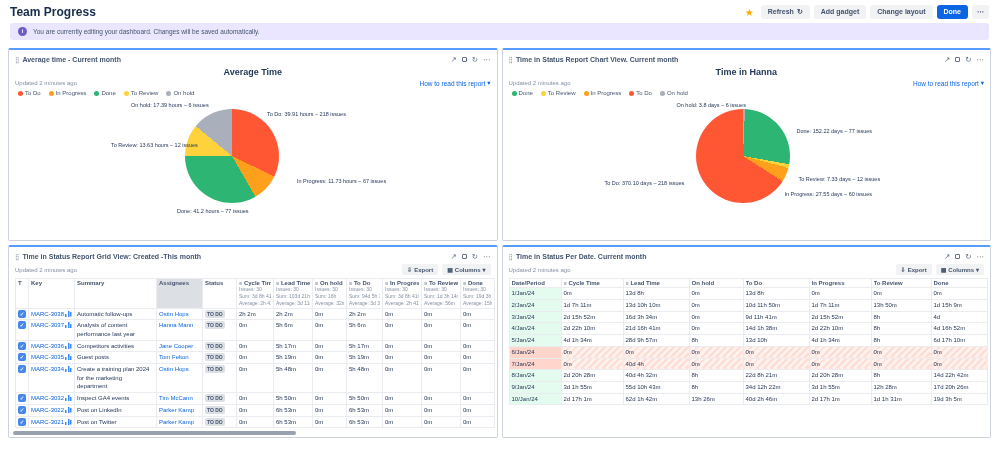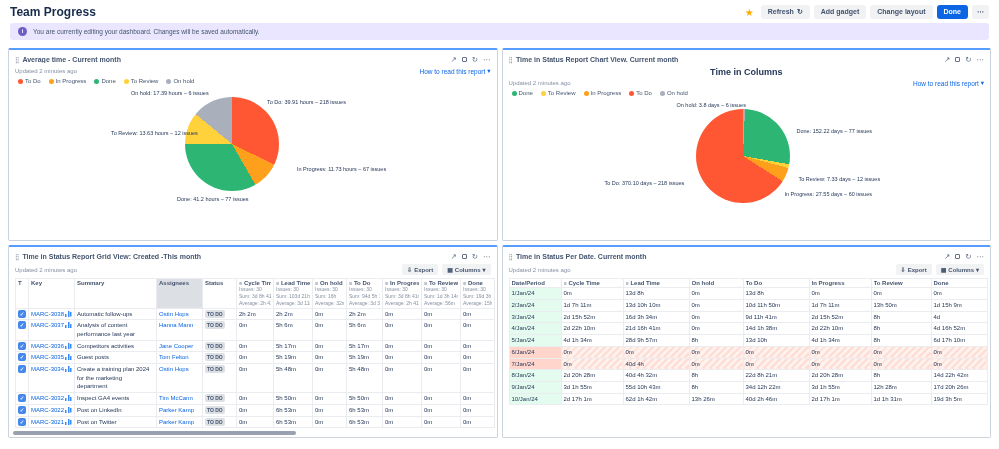--- a/index.html
+++ b/index.html
@@ -119,20 +119,21 @@
     <div class="ghead">
       <span class="drag-icon">⣿</span>
       <span class="gtitle">Average time - Current month</span>
       <span class="gactions">
         <span class="ga">↗</span>
         <span class="ga frame-ic"></span>
         <span class="ga">↻</span>
         <span class="ga">⋯</span>
       </span>
     </div>
+    <div class="chart-title">Average Time</div>
     <div class="meta-row">
       <span class="updated">Updated 2 minutes ago</span>
       <span class="help-link">
         <span>How to read this report</span>
         <span>▾</span>
       </span>
     </div>
     <div class="legend">
         <span class="legend-item">
           <span class="legend-dot" style="background: rgb(255, 87, 51);"></span>
@@ -169,21 +170,21 @@
     <div class="ghead">
       <span class="drag-icon">⣿</span>
       <span class="gtitle">Time in Status Report Chart View. Current month</span>
       <span class="gactions">
         <span class="ga">↗</span>
         <span class="ga frame-ic"></span>
         <span class="ga">↻</span>
         <span class="ga">⋯</span>
       </span>
     </div>
-    <div class="chart-title">Time in Columns</div>
+    <div class="chart-title">Time in Hanna</div>
     <div class="meta-row">
       <span class="updated">Updated 2 minutes ago</span>
       <span class="help-link">
         <span>How to read this report</span>
         <span>▾</span>
       </span>
     </div>
     <div class="legend">
         <span class="legend-item">
           <span class="legend-dot" style="background: rgb(45, 181, 116);"></span>

